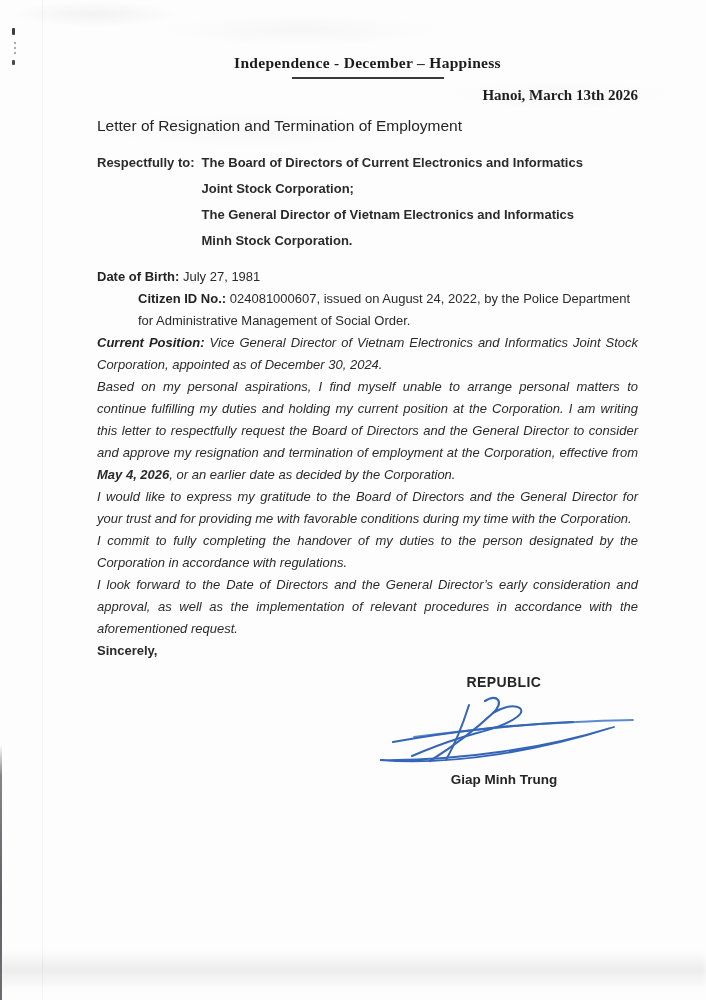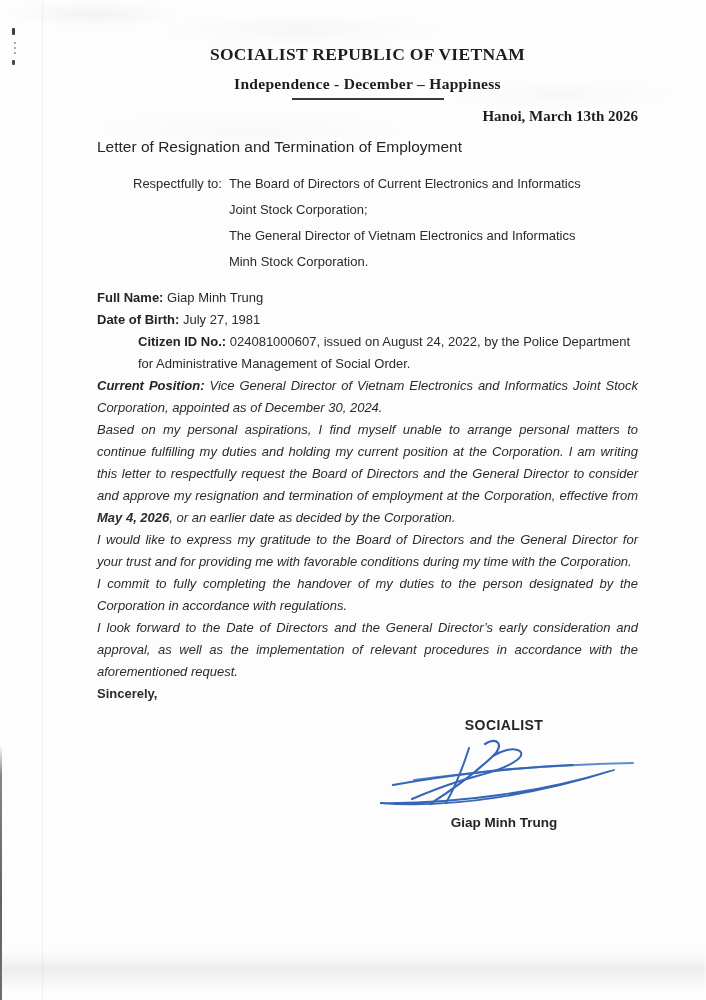--- a/index.html
+++ b/index.html
@@ -58,25 +58,24 @@
     margin: 13px 0 0 0;
     font-size: 15.5px;
     font-weight: normal;
     color: #252525;
   }
   
   .recipients {
     display: flex;
     align-items: flex-start;
     margin-top: 15px;
-    font-weight: normal;
+    font-weight: bold;
     font-size: 13px;
     line-height: 26px;
     color: #2b2b2b;
-    margin-left: 36px;
   }
   .rec-label { white-space: nowrap; margin-right: 7px; }
   .rec-lines { flex: 1; }
   
   .fields { margin-top: 12px; }
   p { margin: 0; font-size: 13px; line-height: 22px; color: #2b2b2b; }
   .field b { color: #232323; }
   .field-citizen { max-width: 500px; margin-left: 41px; }
   .just { text-align: justify; font-style: italic; }
   .signoff { font-weight: bold; }
@@ -125,52 +124,50 @@
 
   <div class="speck-1"></div>
   <div class="speck-dots"></div>
   <div class="speck-2"></div>
   <div class="crease-line"></div>
   <div class="edge-line"></div>
   <div class="bottom-shadow"></div>
 
   <div class="content">
 
-    <div class="national-title">SOCIALIST REPUBLIC OF VIETNAM</div>
     <div class="motto">Independence - December – Happiness</div>
     <div class="motto-underline"></div>
     <div class="dateline">Hanoi, March 13th 2026</div>
 
     <h1 class="doc-title">Letter of Resignation and Termination of Employment</h1>
 
     <div class="recipients">
       <span class="rec-label">Respectfully to:</span>
       <div class="rec-lines">
         <div>The Board of Directors of Current Electronics and Informatics</div>
         <div>Joint Stock Corporation;</div>
         <div>The General Director of Vietnam Electronics and Informatics</div>
         <div>Minh Stock Corporation.</div>
       </div>
     </div>
 
     <div class="fields">
-      <p class="field"><b>Full Name:</b> <span>Giap Minh Trung</span></p>
       <p class="field"><b>Date of Birth:</b> <span>July 27, 1981</span></p>
       <p class="field field-citizen"><b>Citizen ID No.:</b> <span>024081000607, issued on August 24, 2022, by the Police Department for Administrative Management of Social Order.</span></p>
       <p class="field just"><b>Current Position:</b> <span>Vice General Director of Vietnam Electronics and Informatics Joint Stock Corporation, appointed as of December 30, 2024.</span></p>
     </div>
 
     <p class="just"><span>Based on my personal aspirations, I find myself unable to arrange personal matters to continue fulfilling my duties and holding my current position at the Corporation. I am writing this letter to respectfully request the Board of Directors and the General Director to consider and approve my resignation and termination of employment at the Corporation, effective from </span><b>May 4, 2026</b><span>, or an earlier date as decided by the Corporation.</span></p>
     <p class="just">I would like to express my gratitude to the Board of Directors and the General Director for your trust and for providing me with favorable conditions during my time with the Corporation.</p>
     <p class="just">I commit to fully completing the handover of my duties to the person designated by the Corporation in accordance with regulations.</p>
     <p class="just">I look forward to the Date of Directors and the General Director’s early consideration and approval, as well as the implementation of relevant procedures in accordance with the aforementioned request.</p>
     <p class="signoff">Sincerely,</p>
 
     <div class="sig-block">
-      <div class="sig-heading">SOCIALIST</div>
+      <div class="sig-heading">REPUBLIC</div>
       <svg class="sig-svg" width="272" height="76" viewBox="0 0 272 76" aria-hidden="true">
         <path d="M46,43 C115,34 200,27 265,26" fill="none" stroke-width="1.8" stroke-linecap="round" stroke="#5d8ccc"></path>
         <path d="M242,34 C180,53 95,67 12,66 C85,72 175,56 246,33" fill="none" stroke-width="1.8" stroke-linecap="round" stroke="#3565b8"></path>
         <path d="M117,7 C129,-1 137,8 125,19 C108,35 84,53 62,67" fill="none" stroke-width="2.2" stroke-linecap="round" stroke="#3565b8"></path>
         <path d="M125,19 C143,7 162,13 149,23 C134,34 110,38 92,44 C76,49 58,56 44,62" fill="none" stroke-width="2" stroke-linecap="round" stroke="#3565b8"></path>
         <path d="M25,48 C80,38 150,30 205,28" fill="none" stroke-width="2.2" stroke-linecap="round" stroke="#3565b8"></path>
         <path d="M101,11 C95,30 87,50 78,66" fill="none" stroke-width="2" stroke-linecap="round" stroke="#3565b8"></path>
       </svg>
       <div class="sig-name">Giap Minh Trung</div>
     </div>

